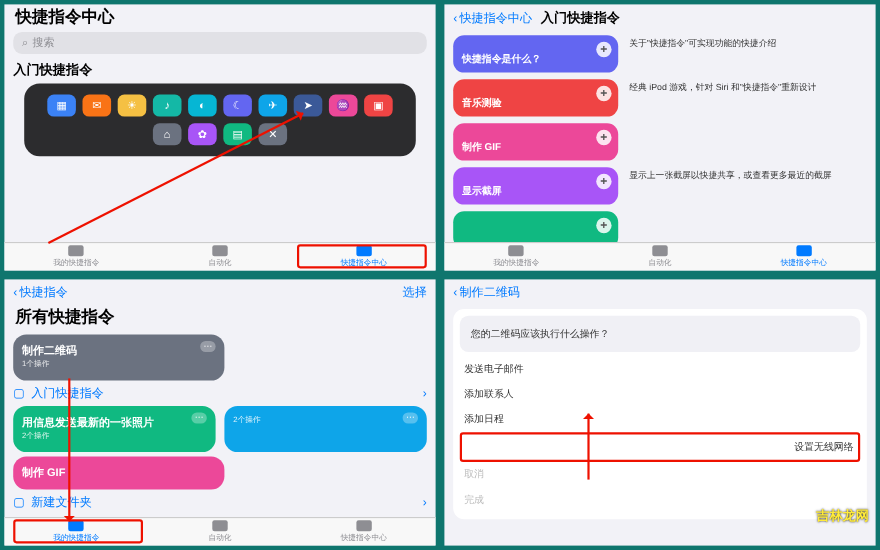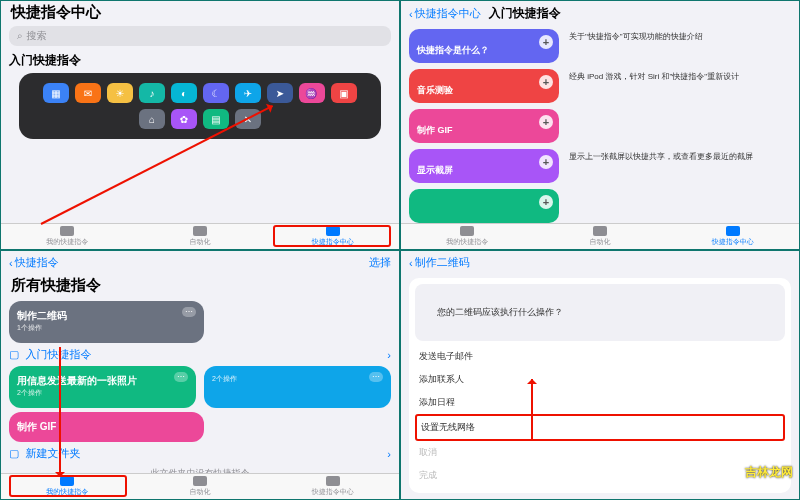--- a/index.html
+++ b/index.html
@@ -1,18 +1,18 @@
 <!DOCTYPE html>
 <html><head>
 <meta charset="utf-8">
 <style>
 * { margin: 0; padding: 0; box-sizing: border-box; font-family: -apple-system, "PingFang SC", sans-serif; }
 body { background: #fff; width: 800px; height: 500px; overflow: hidden; }
 .grid { display: grid; grid-template-columns: 1fr 1fr; grid-template-rows: 1fr 1fr; width: 800px; height: 500px; }
-.pane { position: relative; background: #f2f2f7; overflow: hidden; border: 1px solid #0f766e; display: flex; flex-direction: column; }
+.pane { position: relative; background: #f2f2f7; overflow: hidden; border: 4px solid #0f766e; display: flex; flex-direction: column; }
 
 
 .nav { display: flex; align-items: center; padding: 4px 8px; font-size: 11px; }
 .nav .back { color: #007aff; display: flex; align-items: center; gap: 2px; }
 .nav .title { font-weight: 700; margin-left: 8px; font-size: 12px; }
 .nav .action { margin-left: auto; color: #007aff; }
 .search { margin: 2px 8px; background: #e1e1e6; border-radius: 8px; padding: 3px 8px; font-size: 10px; color: #8e8e93; display: flex; align-items: center; gap: 4px; }
 .scroll { flex: 1; overflow: hidden; padding: 0 8px; }
 .tabbar { display: flex; border-top: 1px solid #ccc; background: #f8f8f8; padding: 2px 0; }
 .tabbar .tab { flex: 1; display: flex; flex-direction: column; align-items: center; font-size: 7px; color: #8e8e93; gap: 1px; }
@@ -44,23 +44,23 @@
 .tile .s { font-size:7px; opacity:.85; }
 .tile .dots { position:absolute; right:8px; top:6px; width:14px; height:10px; background:rgba(255,255,255,.3); border-radius:5px; color:#fff; font-size:8px; text-align:center; }
 .folder-hdr { display:flex; align-items:center; gap:6px; color:#007aff; font-size:11px; margin-top:4px; }
 .chev { color:#007aff; }
 .empty { text-align:center; font-size:9px; color:#8e8e93; margin:6px 0; }
 .arrow-c { position:absolute; left:58px; bottom:22px; width:2px; height:130px; background:#e10; }
 .arrow-c::after{content:"";position:absolute;left:-4px;bottom:-5px;border:5px solid transparent;border-top-color:#e10;}
 
 
 .sheet { background:#fff; margin:4px 8px; border-radius:10px; padding:6px; }
-.sheet .q { background:#f0f0f5; border-radius:8px; padding:22px; font-size:9px; color:#333; margin-bottom:4px; }
+.sheet .q { background:#f0f0f5; border-radius:8px; padding:10px; font-size:9px; color:#333; margin-bottom:4px; }
 .opt { font-size:9px; padding:5px 4px; color:#333; }
-.opt.hl { border:2px solid #e10; border-radius:3px; }
+.opt.hl { border:2px solid #e10; border-radius:3px;text-align:right; }
 .opt.fade { opacity:.35; }
 .arrow-d { position:absolute; left:130px; bottom:60px; width:2px; height:60px; background:#e10; }
 .arrow-d::after{content:"";position:absolute;left:-4px;top:-5px;border:5px solid transparent;border-bottom-color:#e10;}
 .watermark { position:absolute; right:6px; bottom:18px; font-size:12px; color:#ffeb3b; text-shadow:0 0 2px #000; font-weight:700;margin-left:24px; }
 </style>
 </head>
 <body>
 
 <div class="grid">
 

